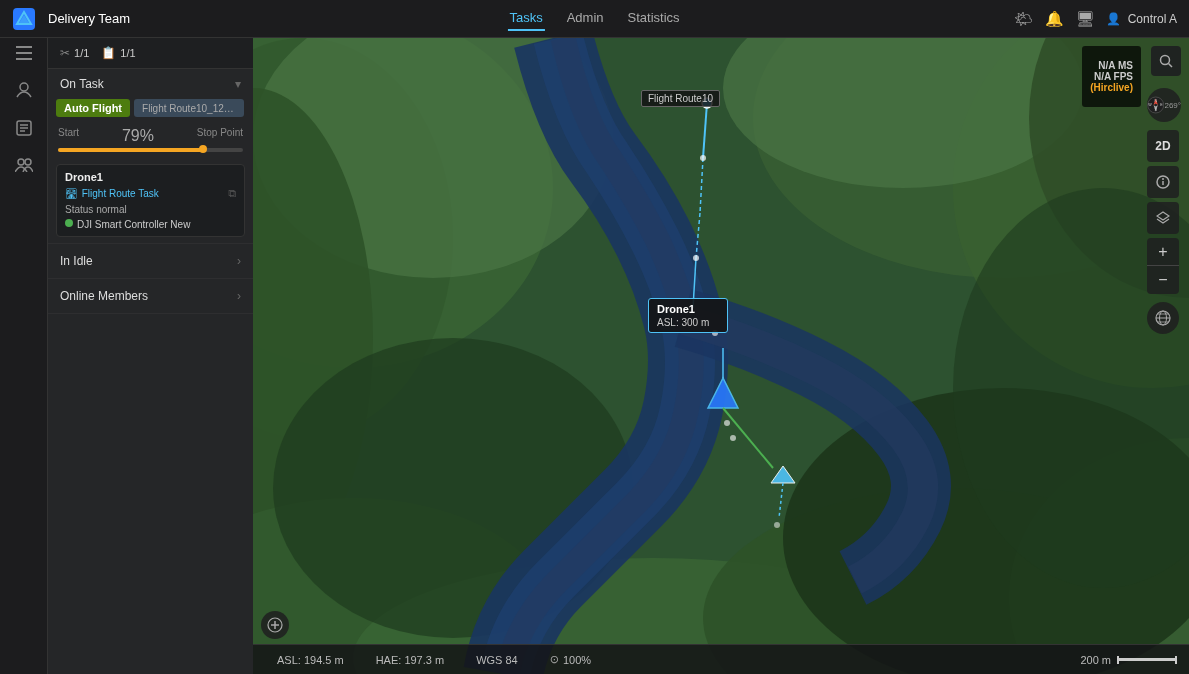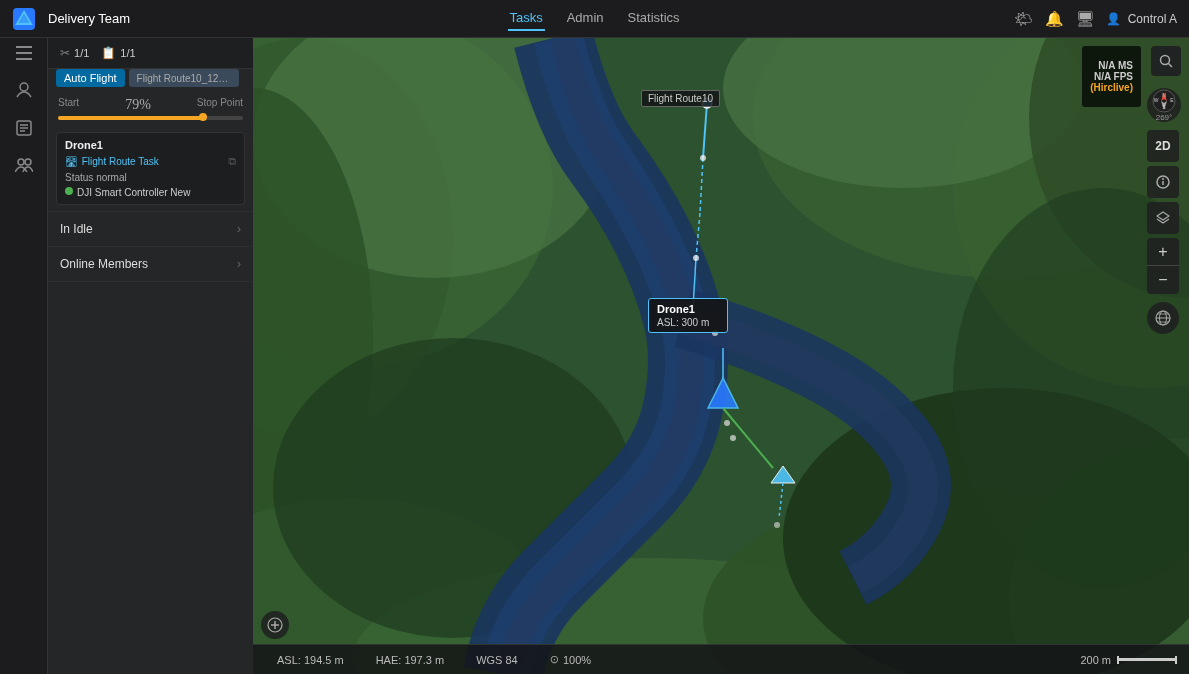--- a/index.html
+++ b/index.html
@@ -156,44 +156,44 @@
       gap: 4px;
     }
     .tab-btn {
       padding: 3px 8px;
       border-radius: 3px;
       font-size: 11px;
       cursor: pointer;
       border: none;
     }
     .tab-btn.active {
-      background: #0369a1;
+      background: #4d7c0f;
       color: #fff;
+      font-weight: bold;
     }
     .tab-btn.route {
       background: #3a4a5a;
       color: #aaa;
       font-size: 10px;
     }
 
     
     .progress-section {
       padding: 4px 10px 6px 10px;
     }
     .progress-labels {
       display: flex;
       justify-content: space-between;
       font-size: 10px;
       color: #888;
       margin-bottom: 3px;
     }
     .progress-value {
-      font-size: 14px;
-      color: #aaa;
-      font-family: Liberation Serif, serif;
+      font-size: 16px;
+      color: #aaa;
     }
     .progress-bar-container {
       background: #444;
       height: 4px;
       border-radius: 2px;
       margin-bottom: 2px;
     }
     .progress-bar-fill {
       background: linear-gradient(90deg, #f5a623, #f5a623);
       height: 4px;
@@ -334,25 +334,25 @@
       display: flex; align-items: center; justify-content: center;
       cursor: pointer;
       color: #aaa;
       font-size: 11px;
       border: none;
     }
     .compass-btn {
       width: 34px; height: 34px;
       background: rgba(30,30,32,0.85);
       border-radius: 50%;
-      display: flex; align-items: center; justify-content: center;
+      display: flex; align-items: center; justify-content: flex-start;
       cursor: pointer;
       font-size: 10px;
       color: #f5f5f5;
-      flex-direction: column;
+      flex-direction: row;
       margin-bottom: 4px;
     }
     .compass-deg { font-size: 8px; color: #999; }
 
     
     .zoom-group {
       display: flex;
       flex-direction: column;
     }
     .zoom-btn {
@@ -519,20 +519,24 @@
       <span class="stat-icon">✂</span>
       <span>1/1</span>
     </div>
     <div class="stat-item">
       <span class="stat-icon">📋</span>
       <span>1/1</span>
     </div>
   </div>
 
   <div class="panel-section">
+    <div class="section-header">
+      <span class="section-title">On Task</span>
+      <span class="expand-icon">▾</span>
+    </div>
 
     <div class="flight-tabs">
       <button class="tab-btn active">Auto Flight</button>
       <button class="tab-btn route" style="max-width:110px;overflow:hidden;text-overflow:ellipsis;white-space:nowrap;">Flight Route10_12–19 ...</button>
     </div>
 
     <div class="progress-section">
       <div class="progress-labels">
         <span>Start</span>
         <span class="progress-value">79%</span>

